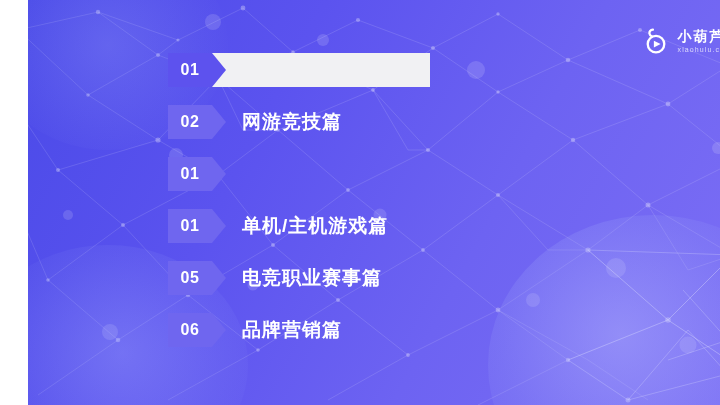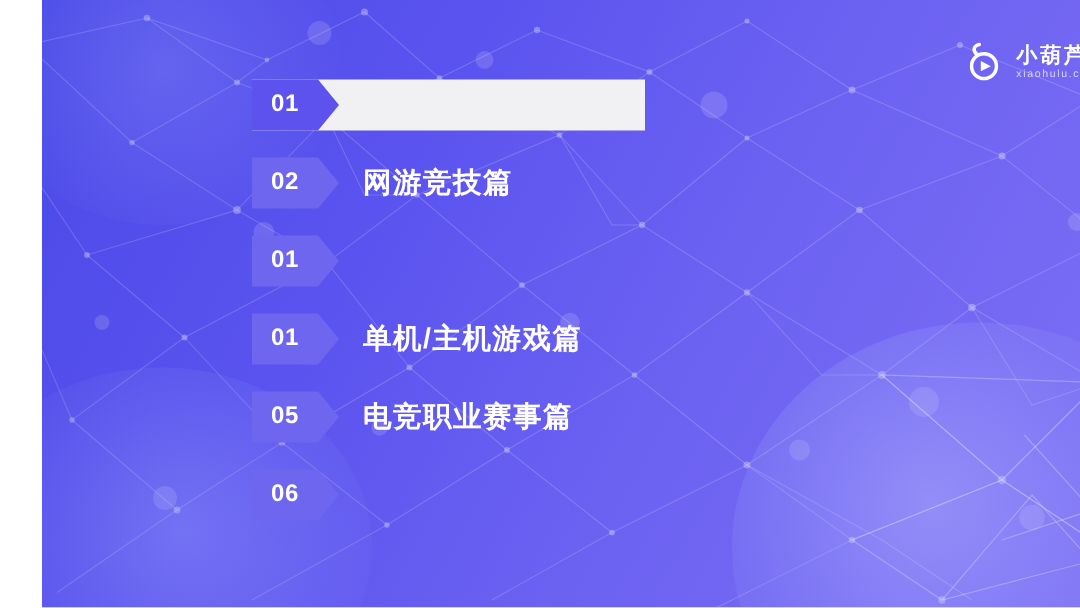--- a/index.html
+++ b/index.html
@@ -298,16 +298,17 @@
 
     <div class="agenda-row">
 
       <div class="badge">05</div>
       <div class="row-title">电竞职业赛事篇</div>
     </div>
 
     <div class="agenda-row">
 
       <div class="badge">06</div>
+      <div class="row-title">品牌营销篇</div>
     </div>
 
   </div>
 </div>
 
 </body></html>

